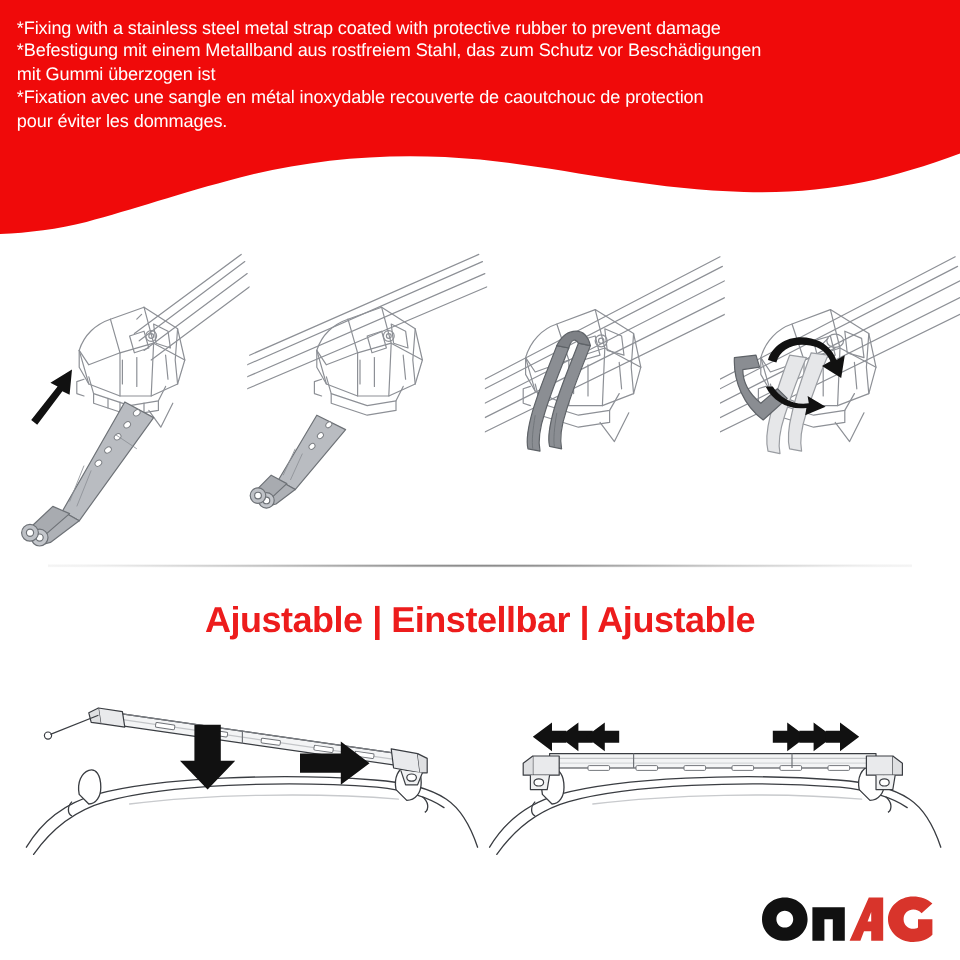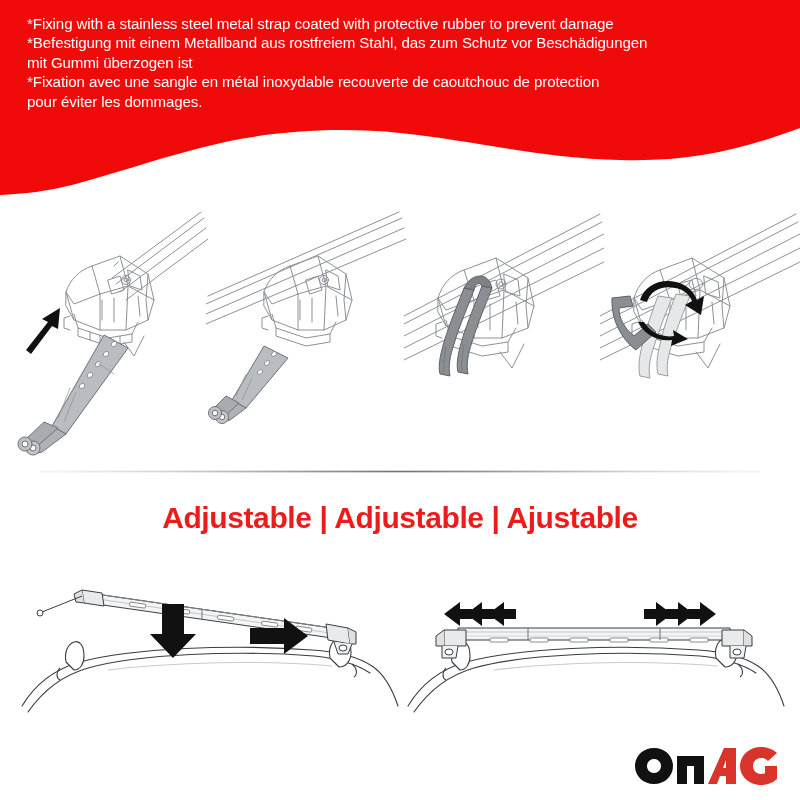--- a/index.html
+++ b/index.html
@@ -27,21 +27,21 @@
     height: 200px;
   }
   #header-wave-svg {
     position: absolute;
     left: 0;
     top: 0;
     display: block;
   }
   #header-text {
     position: absolute;
-    left: 27px;
+    left: 14px;
     top: 14px;
     width: 756px;
     color: #ffffff;
     font-size: 15.1px;
     line-height: 19.4px;
     letter-spacing: -0.1px;
     white-space: pre-wrap;
     font-weight: 400;
   }
 
@@ -353,21 +353,21 @@
                    C89,98 83,93 75,92 C62,89 50,95 47,106 Z" fill="#111111"></path>
           <path d="M44,126 C50,136 62,142 74,140 L73,134 L88,143 L71,150 L72,144
                    C57,146 44,138 38,126 Z" fill="#111111"></path>
         </g>
       </svg>
     </div>
   </div>
 
   <div class="divider" id="divider-top"></div>
 
-  <div id="adjustable-title">Adjustable | Adjustable | Ajustable</div>
+  <div id="adjustable-title">Ajustable | Einstellbar | Ajustable</div>
 
   <div id="vehicles-row">
 
     <div class="vehicle-cell" id="vehicle-left">
       <svg class="vehicle-svg" viewBox="0 0 395 165">
         <g fill="none" stroke="#3a3d42" stroke-width="1.1" stroke-linejoin="round" stroke-linecap="round">
 
           <path d="M10,140 C22,120 40,104 68,96 C120,82 220,78 300,84
                    C330,86 348,92 360,100 C372,108 380,122 386,140"></path>
           <path d="M16,146 C30,126 48,110 76,102 C126,88 224,84 302,90

